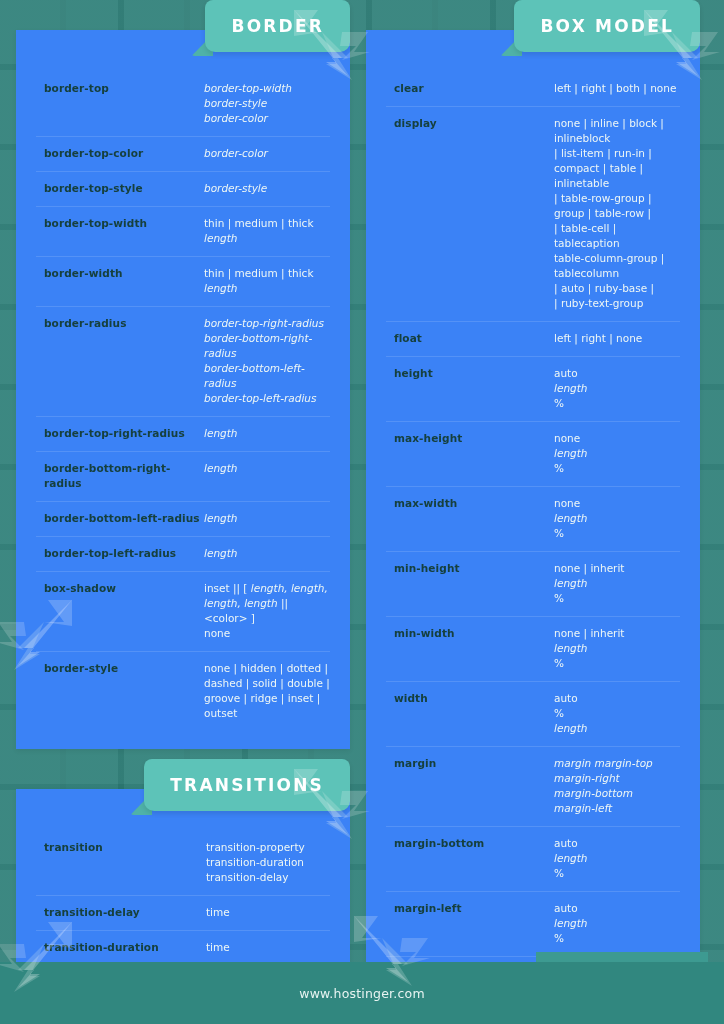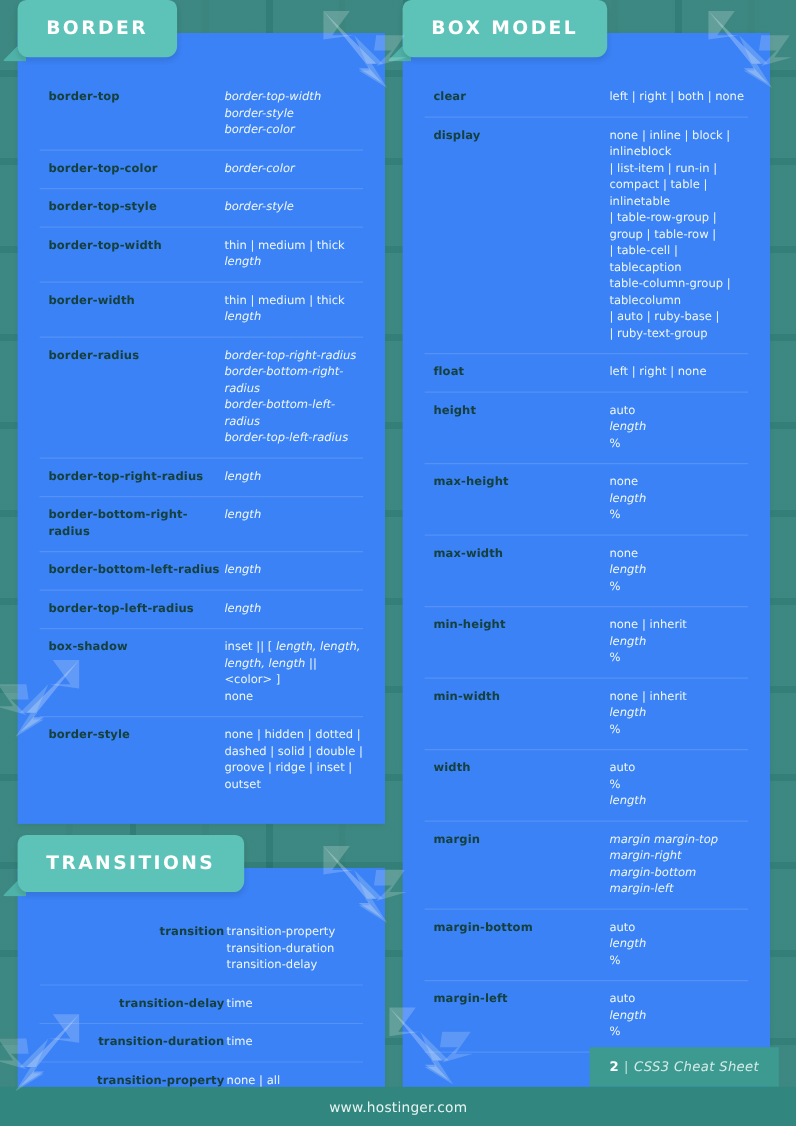--- a/index.html
+++ b/index.html
@@ -54,21 +54,21 @@
   #col-left  { left: 16px;  top: 0; width: 334px; }
   #col-right { left: 366px; top: 0; width: 334px; }
 
   
   .section { position: relative; margin-bottom: 10px; }
 
   .tabwrap {
     position: relative;
     height: 58px;
     display: flex;
-    justify-content: flex-start;
+    justify-content: flex-end;
     z-index: 4;
   }
   .tab {
     position: relative;
     min-width: 128px;
     height: 52px;
     background: #5dc3b8;
     border-radius: 8px 8px 10px 10px;
     display: flex;
     align-items: center;
@@ -138,21 +138,21 @@
     flex: 1 1 auto;
     color: #eef7f5;
     font-size: 10.5px;
     line-height: 15px;
     padding-left: 2px;
   }
   .vline { display: block; }
   .it { font-style: italic; }
 
   
-  #panel-transitions .prop { width: 160px; flex: 0 0 160px; text-align: right; }
+  #panel-transitions .prop { width: 160px; flex: 0 0 160px; }
 
   
   #footer-badge {
     position: absolute;
     right: 16px;
     bottom: 36px;
     width: 172px;
     height: 36px;
     background: #3d9a91;
     display: flex;
@@ -175,21 +175,21 @@
     font-size: 12px;
     font-style: italic;
     letter-spacing: .3px;
   }
 
   #footer-bar {
     position: absolute;
     left: 0;
     right: 0;
     bottom: 0;
-    height: 36px;
+    height: 62px;
     background: #31877f;
     display: flex;
     align-items: center;
     justify-content: center;
     z-index: 5;
   }
   #footer-url {
     color: #e8f4f2;
     font-size: 12.5px;
     letter-spacing: .2px;

